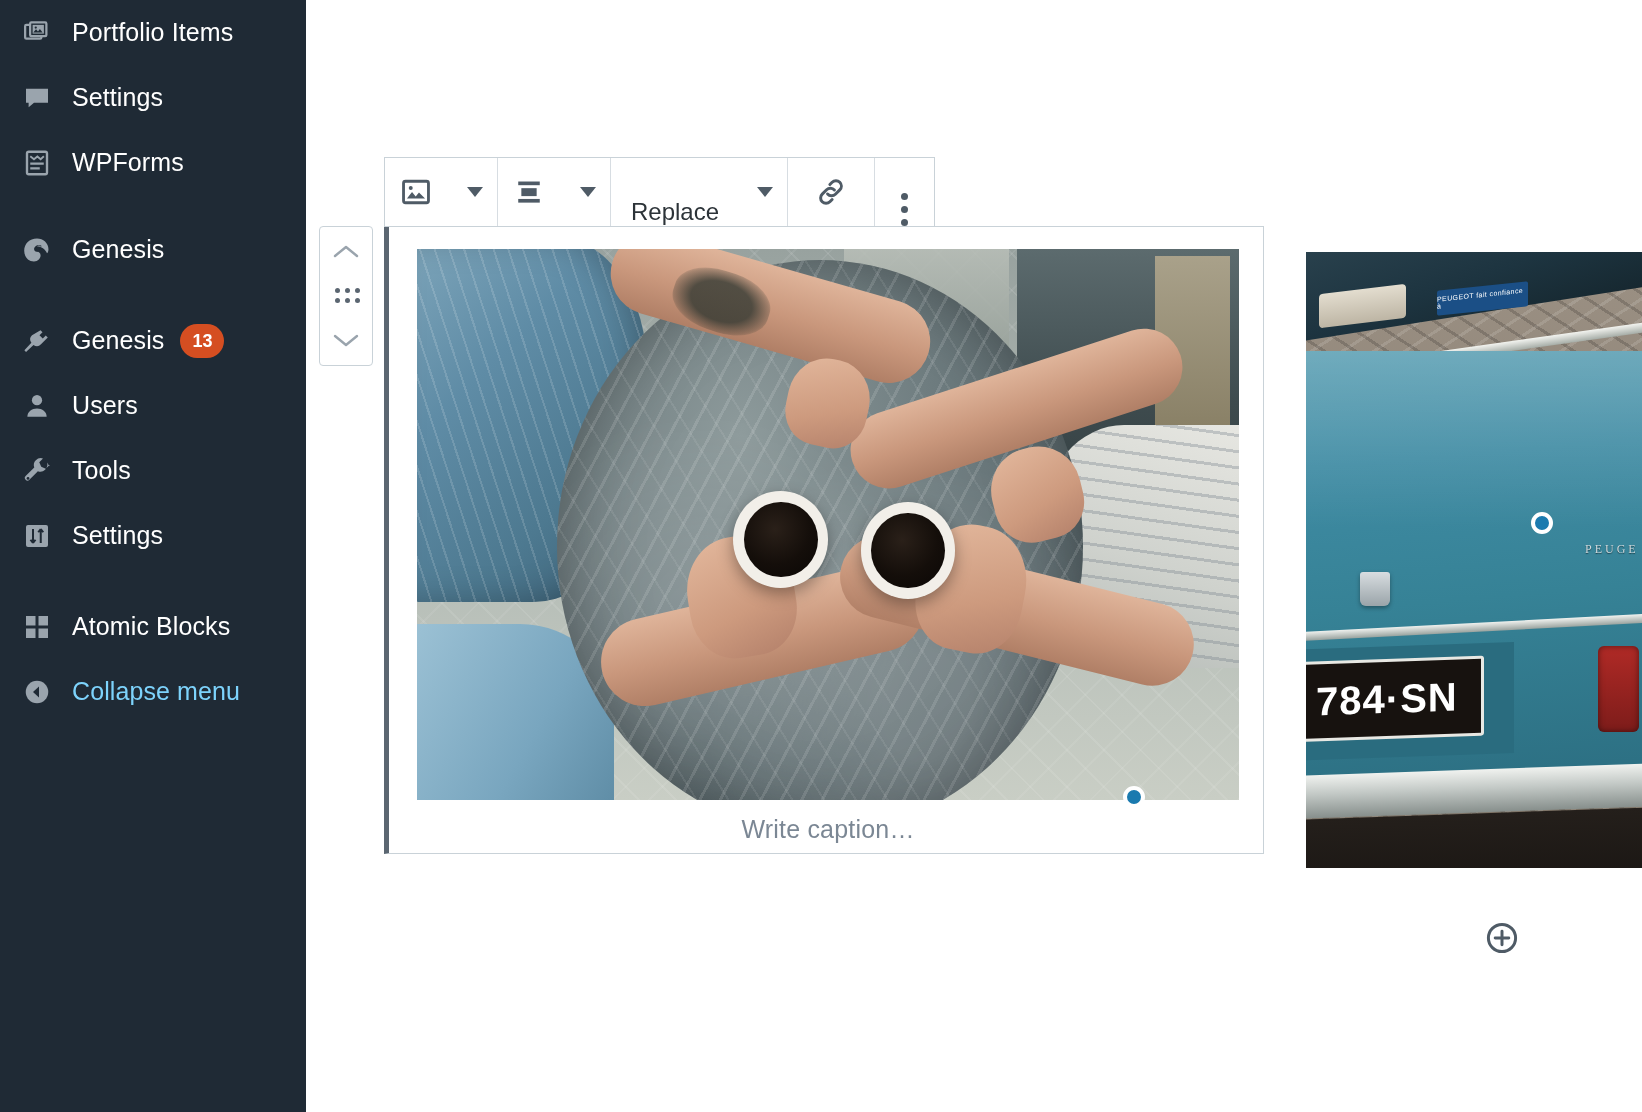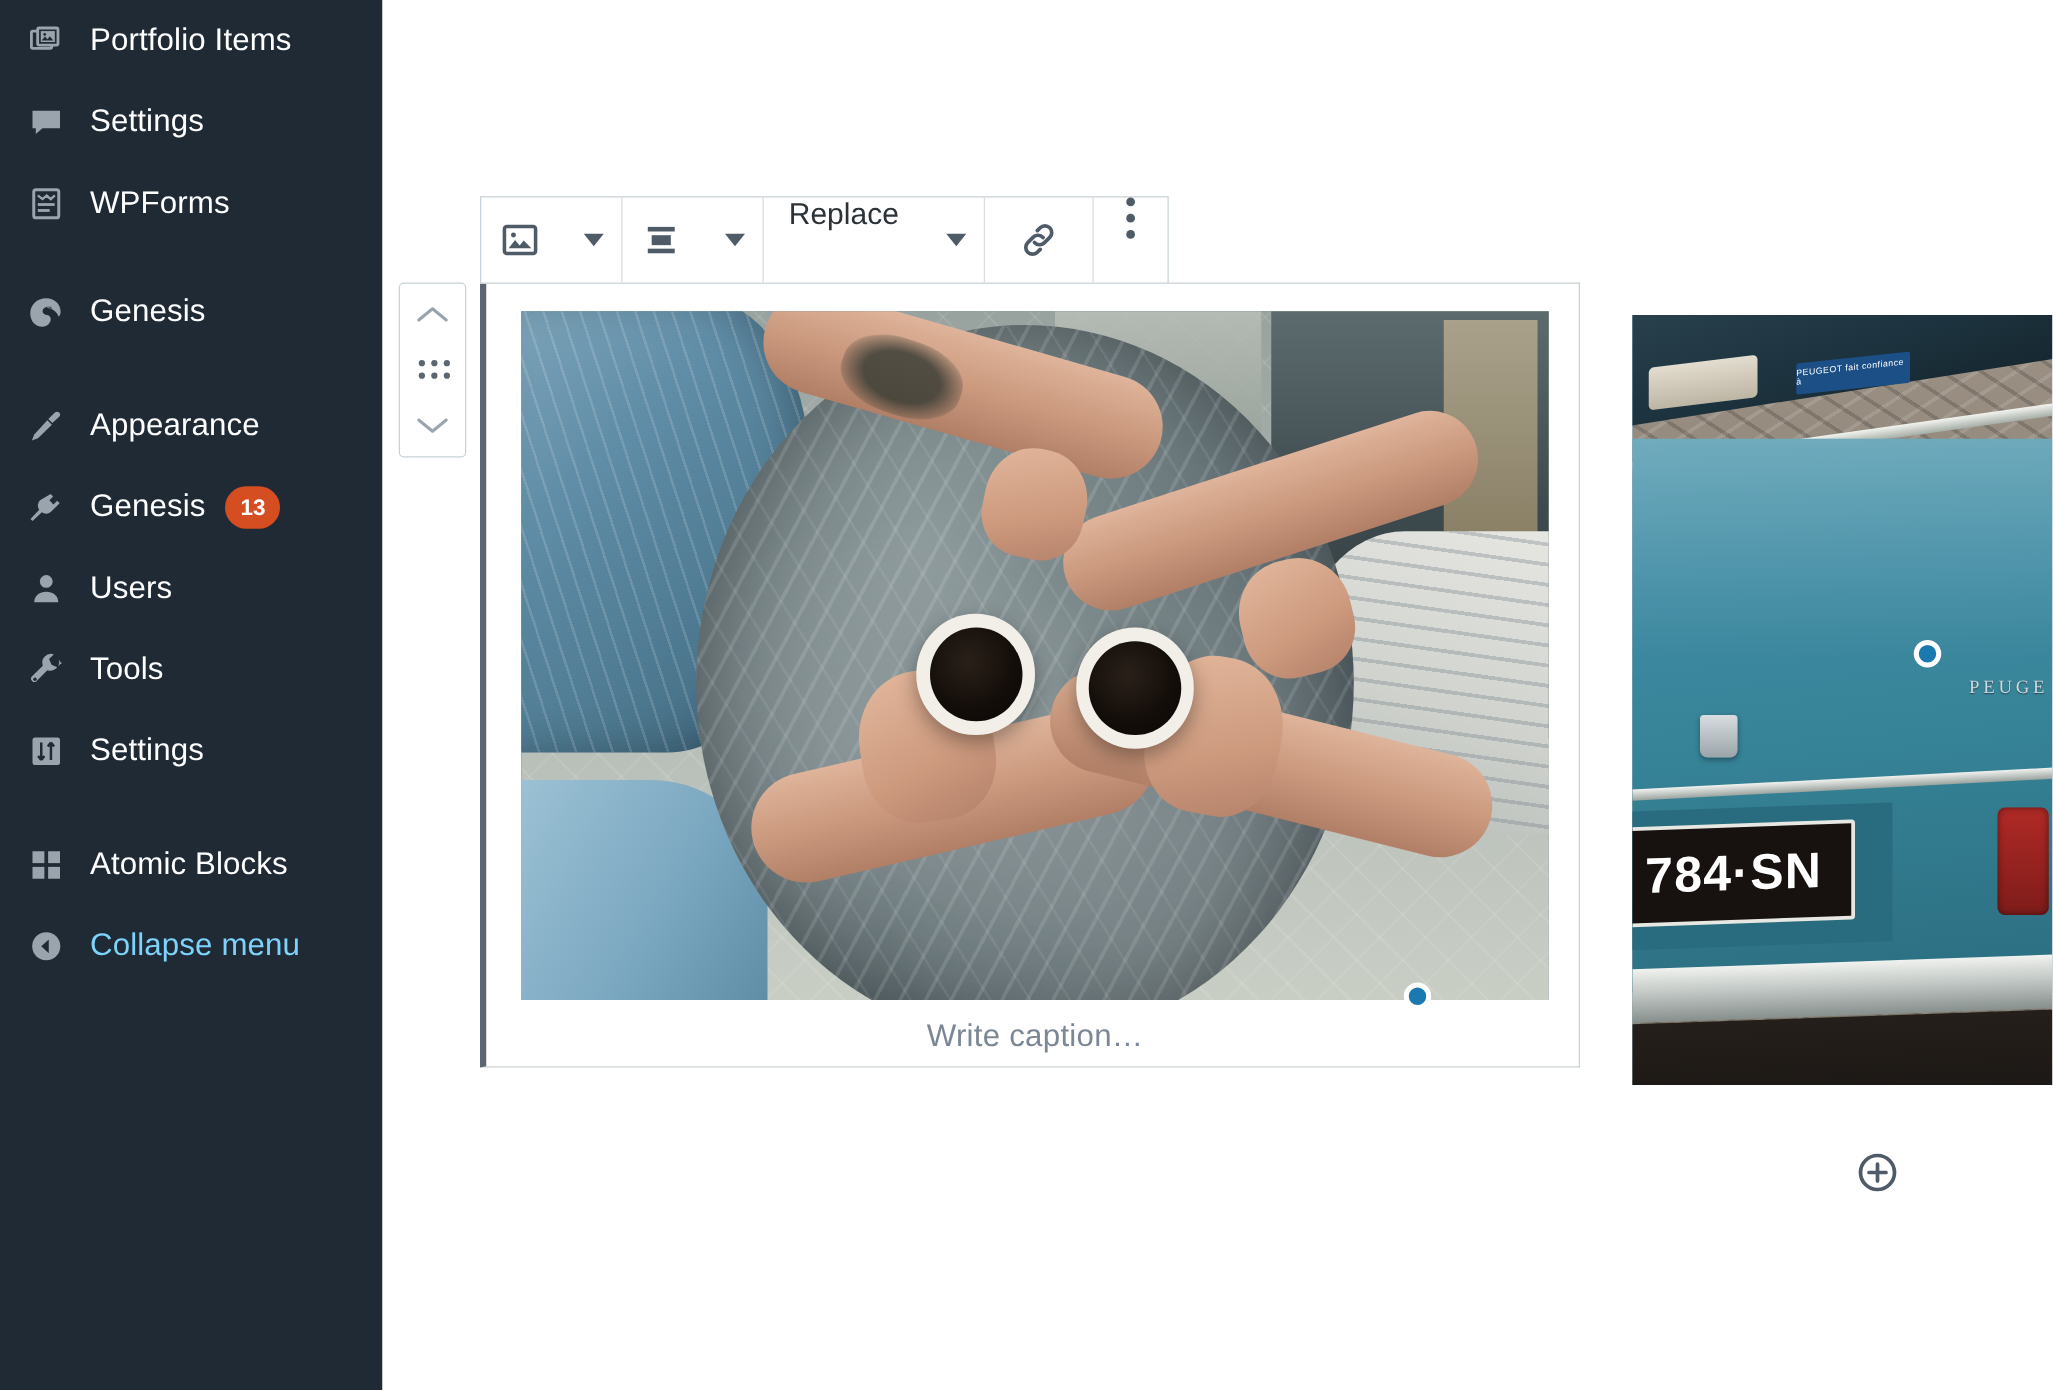--- a/index.html
+++ b/index.html
@@ -127,21 +127,21 @@
     top: 157px;
     height: 70px;
     background: #ffffff;
     border: 1px solid #c9d2d8;
     display: flex;
     align-items: stretch;
     z-index: 8;
   }
   #block-toolbar .tb-group {
     display: flex;
-    align-items: flex-start;
+    align-items: flex-end;
     border-right: 1px solid #d7dde2;
     height: 100%;
     gap: 24px;
   }
   #block-toolbar .tb-group:last-child { border-right: none; }
   #block-toolbar .tb-btn {
     display: flex;
     align-items: center;
     justify-content: center;
     height: 100%;
@@ -424,21 +424,21 @@
   .car-lock {
     position: absolute; left: 16%; top: 52%;
     width: 9%; height: 5.5%;
     background: linear-gradient(180deg, #d8dde0 0%, #9aa4a9 100%);
     border-radius: 3px 3px 6px 6px;
     box-shadow: 0 2px 4px rgba(0,0,0,.35);
   }
   .car-badge {
     position: absolute; right: 1%; top: 47%;
     color: #cfd9dd;
-    font-size: 15px;
+    font-size: 12px;
     letter-spacing: 3px;
     font-family: "Liberation Serif", serif;
     text-shadow: 0 1px 1px rgba(0,0,0,.5);
     white-space: nowrap;
   }
   .car-chrome-mid {
     position: absolute; left: -10%; top: 60%; width: 130%; height: 1.4%;
     background: linear-gradient(180deg, #f0f2ef 0%, #9aa39f 100%);
     transform: skewY(-3deg);
   }
@@ -536,29 +536,20 @@
         <svg width="32" height="32" viewBox="0 0 24 24">
           <path d="M12 3.4c4.7 0 8.6 3.5 8.6 8 0 1.4-.4 2.5-1.1 3.1-1.3-3.1-4.2-5.3-7.7-5.3-1.1 0-2 .9-2 2s.9 2 2 2c1.6 0 2.9 1.3 2.9 2.9 0 2-1.9 4.5-5 4.5-4.3 0-7.3-3.5-7.3-8.1 0-5 3.9-9.1 9.6-9.1z" fill="#9aa4ad"></path>
           <text x="10.1" y="13.6" font-size="7.6" font-family="Liberation Serif, serif" font-weight="700" fill="#1f2a35">G</text>
         </svg>
       </span>
       <span class="mi-label">Genesis</span>
     </div>
 
     <div class="gap-md"></div>
 
-    <div class="menu-item">
-      <span class="mi-icon">
-        <svg width="30" height="30" viewBox="0 0 24 24">
-          <path d="M20.3 3.2c.8.8.8 2 0 2.7l-4.4 4-2.6-2.6 4.2-4.1c.8-.7 2-.7 2.8 0z" fill="#9aa4ad"></path>
-          <path d="M12.7 8.2l2.9 2.9-8.9 8.6-3.9 1.4 1.5-3.9z" fill="#9aa4ad"></path>
-        </svg>
-      </span>
-      <span class="mi-label">Appearance</span>
-    </div>
 
     <div class="menu-item">
       <span class="mi-icon">
         <svg width="30" height="30" viewBox="0 0 24 24">
           <path d="M14.8 3.4l1.6 1.6-2.4 2.4 2.6 2.6 2.4-2.4 1.6 1.6-5.4 5.4a4.6 4.6 0 01-6 .5l-6 5.6-1.3-1.3 5.6-6a4.6 4.6 0 01.5-6z" fill="#9aa4ad"></path>
         </svg>
       </span>
       <span class="mi-label">Genesis</span>
       <span class="badge">13</span>
     </div>

